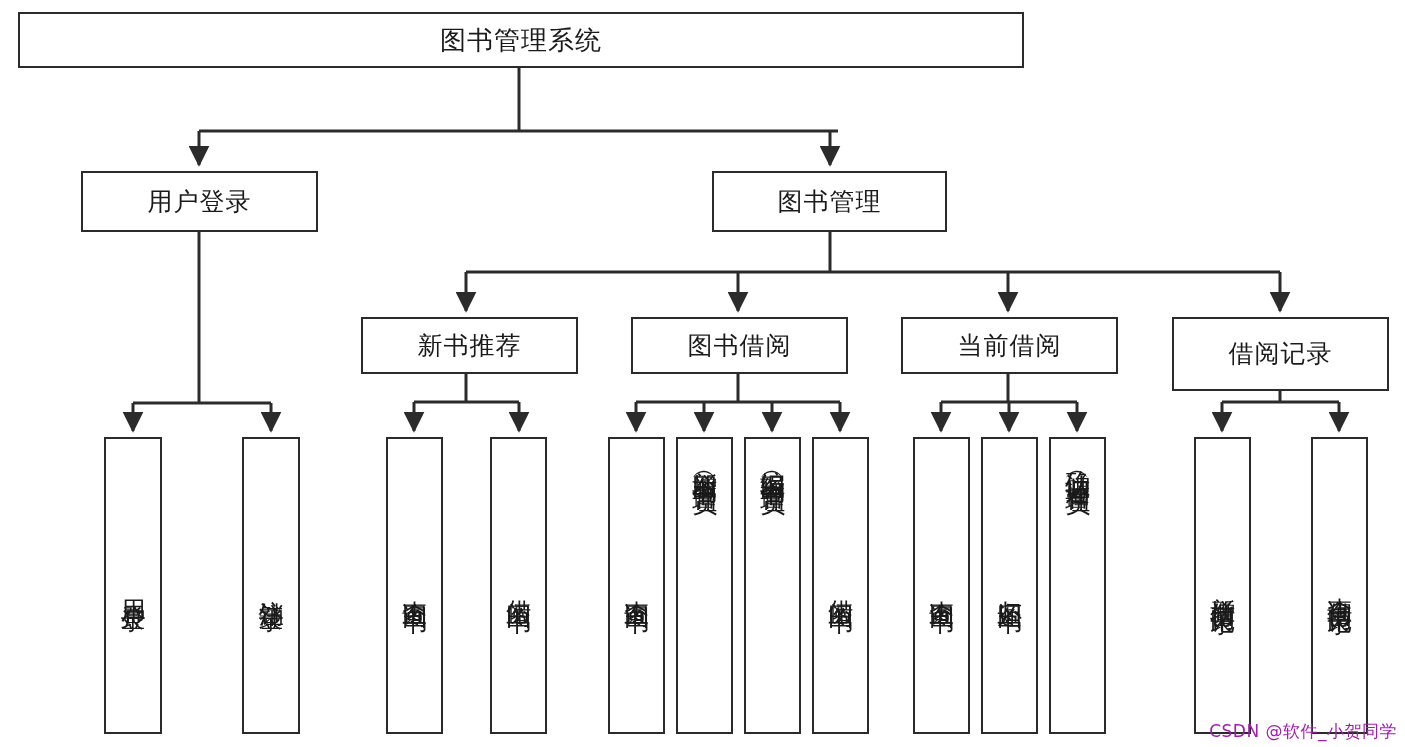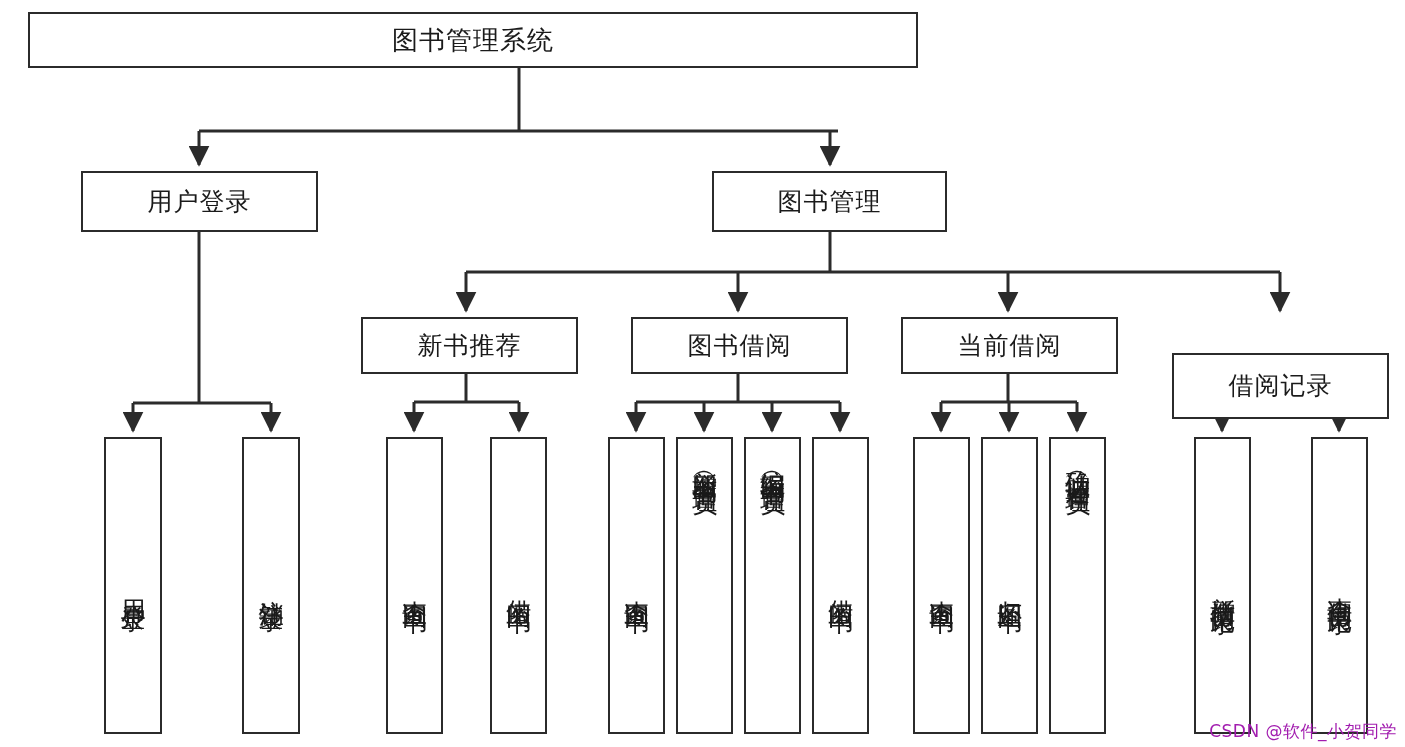--- a/index.html
+++ b/index.html
@@ -126,21 +126,21 @@
       <path d="M 1009 402 L 1009 431" marker-end="url(#arrow)"></path>
       <path d="M 1077 402 L 1077 431" marker-end="url(#arrow)"></path>
 
       <path d="M 1280 374 L 1280 402"></path>
       <path d="M 1222 402 L 1339 402"></path>
       <path d="M 1222 402 L 1222 431" marker-end="url(#arrow)"></path>
       <path d="M 1339 402 L 1339 431" marker-end="url(#arrow)"></path>
     </g>
   </svg>
 
-  <div class="node horiz root" style="left:28px; top:12px; width:890px; height:56px;">
+  <div class="node horiz root" style="left:18px; top:12px; width:1006px; height:56px;">
     <span class="node-label">图书管理系统</span>
   </div>
 
   <div class="node horiz" style="left:81px; top:171px; width:237px; height:61px;">
     <span class="node-label">用户登录</span>
   </div>
 
   <div class="node horiz" style="left:712px; top:171px; width:235px; height:61px;text-align:center;">
     <span class="node-label">图书管理</span>
   </div>
@@ -150,21 +150,21 @@
   </div>
 
   <div class="node horiz" style="left:901px; top:317px; width:217px; height:57px;">
     <span class="node-label">当前借阅</span>
   </div>
 
   <div class="node horiz" style="left:631px; top:317px; width:217px; height:57px;">
     <span class="node-label">图书借阅</span>
   </div>
 
-  <div class="node horiz" style="left:1172px; top:317px; width:217px; height:66px;margin-top:36px;">
+  <div class="node horiz" style="left:1172px; top:317px; width:217px; height:74px;">
     <span class="node-label">借阅记录</span>
   </div>
 
   <div class="node vert centered" style="left:104px; top:437px; width:58px; height:297px;">
     <span class="node-label">用户登录</span>
   </div>
 
   <div class="node vert centered" style="left:242px; top:437px; width:58px; height:297px;">
     <span class="node-label">注销登录</span>
   </div>

